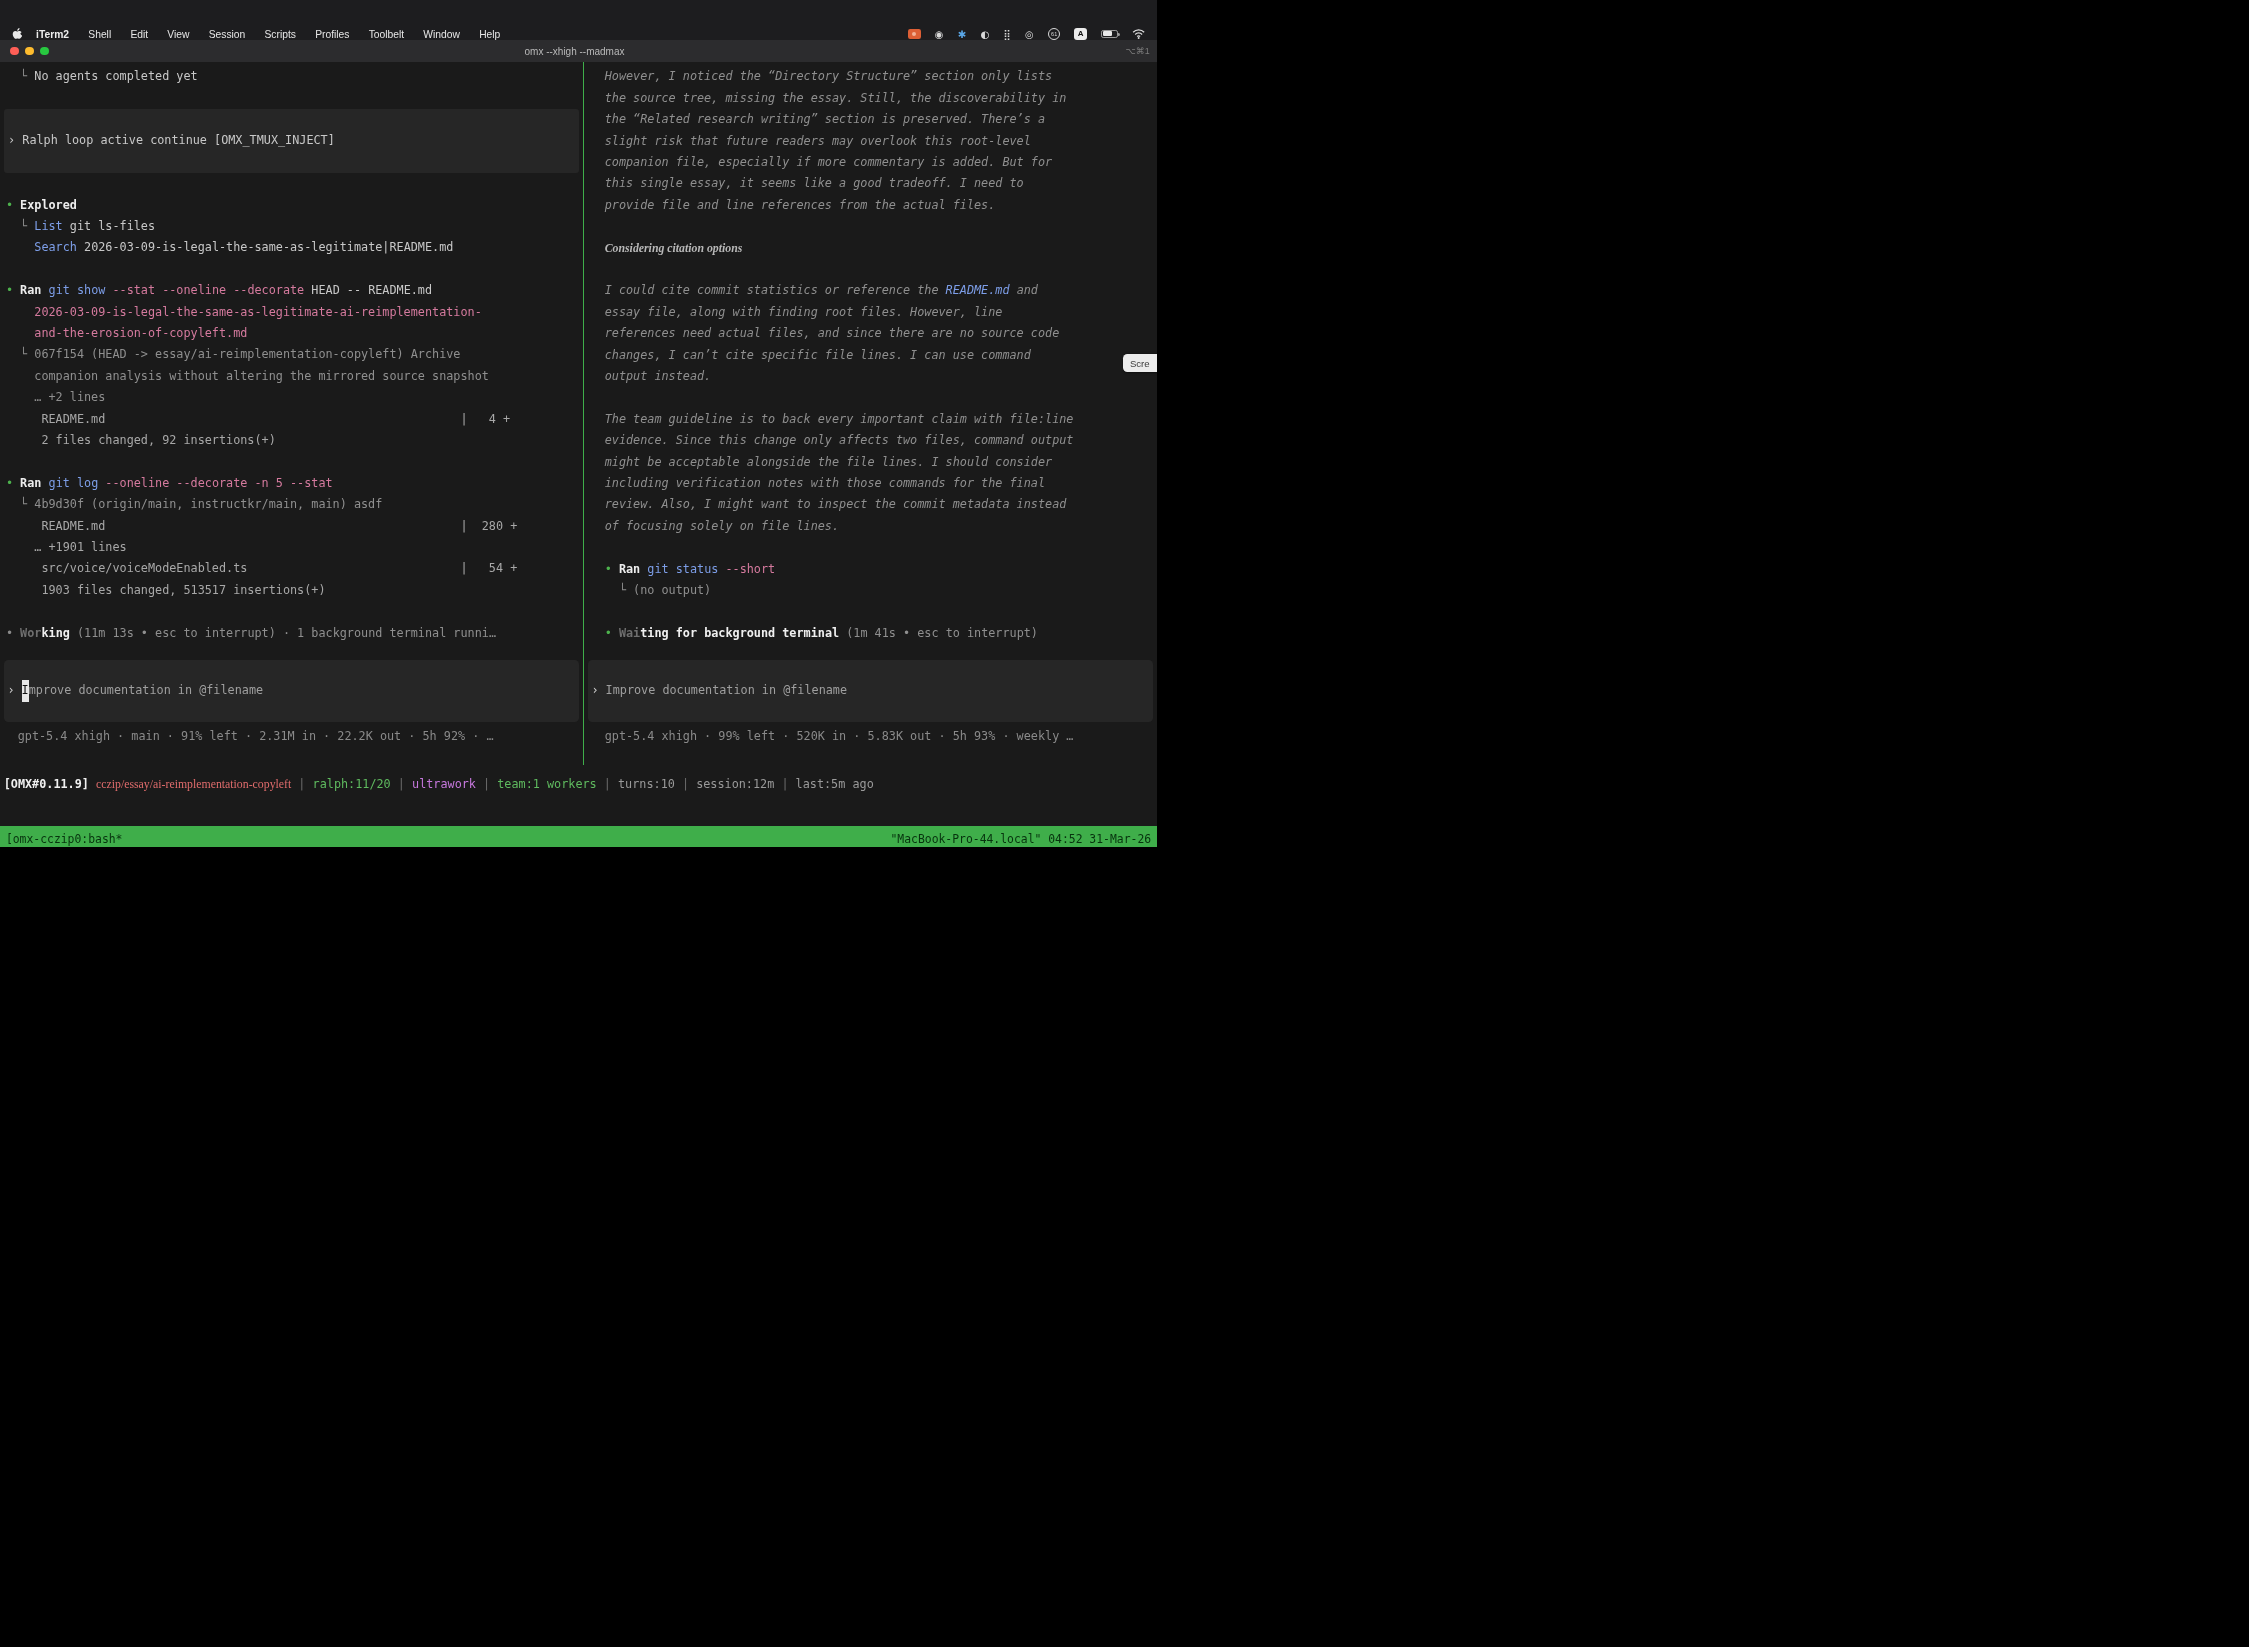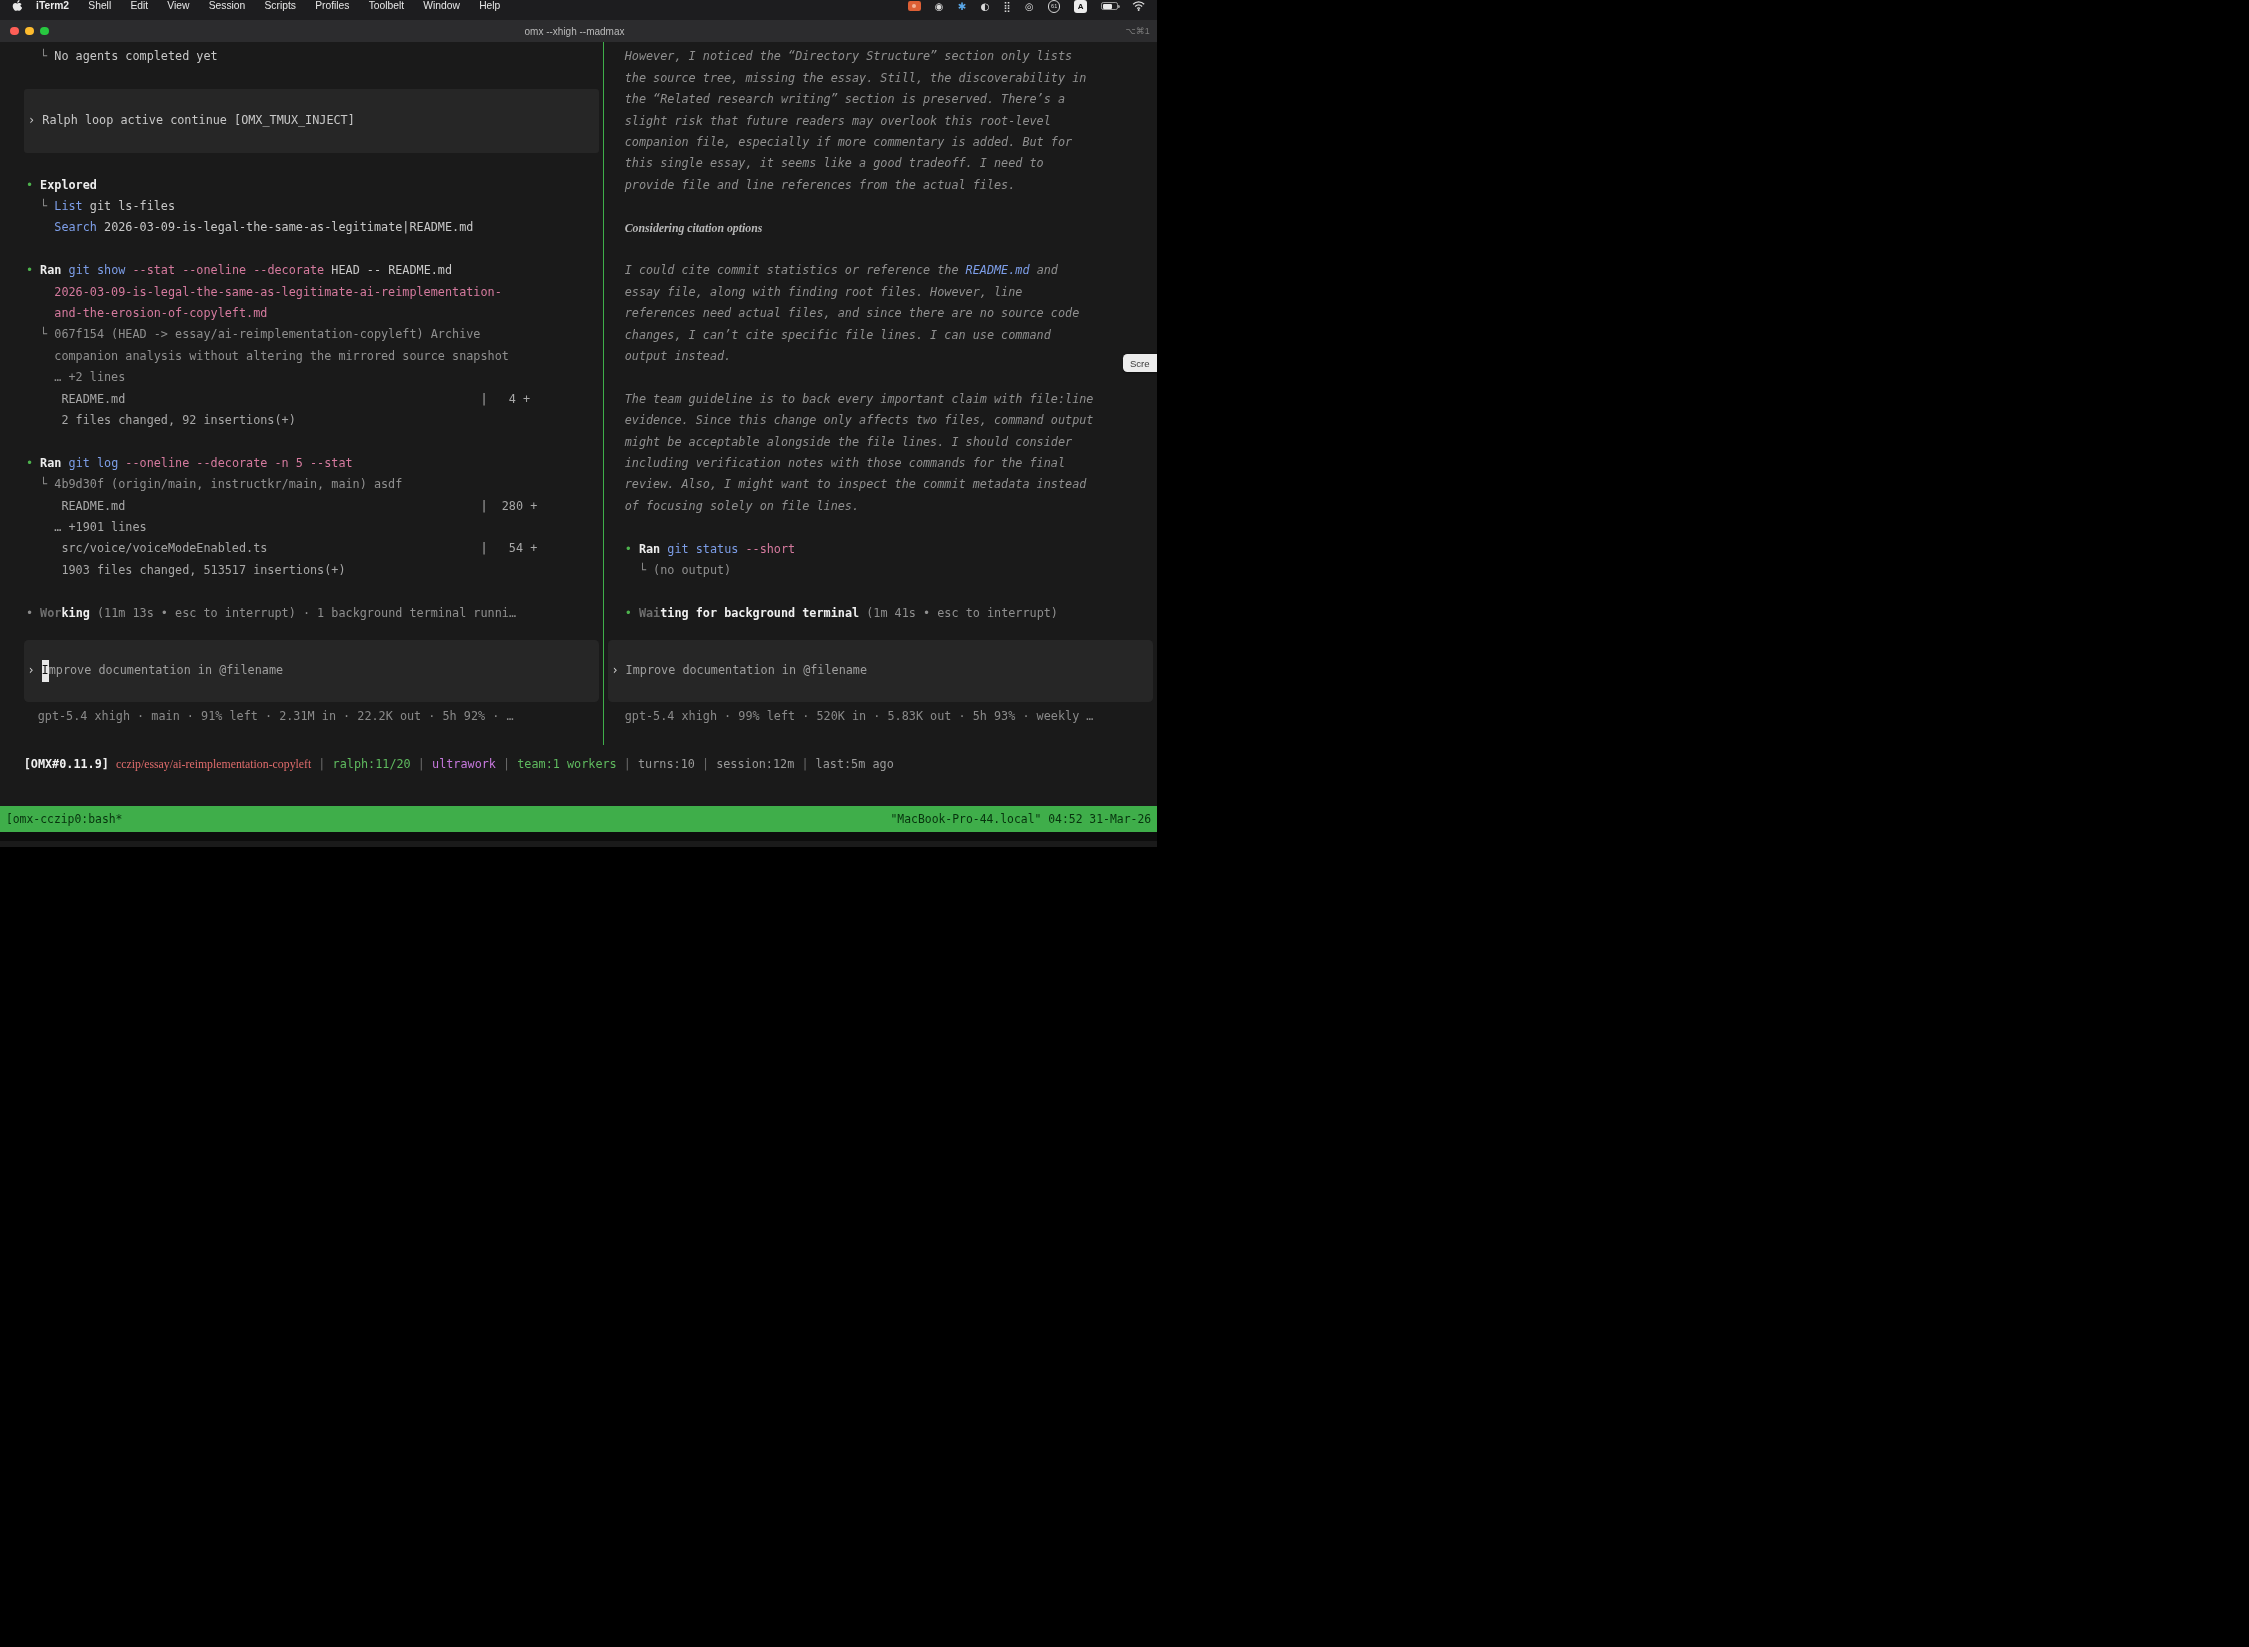--- a/index.html
+++ b/index.html
@@ -1,20 +1,20 @@
 <!DOCTYPE html>
 <html style="font-size:11.8px"><head>
 <meta charset="utf-8">
 <style>
   * { margin:0; padding:0; box-sizing:border-box; }
   html,body { background:#000; }
   .screen { width:1157px; height:847px; position:relative; background:#1a1a1a; overflow:hidden; font-family:"Liberation Sans",sans-serif; }
 
   
-  .menubar { height:20px; background:#1d1d1f; display:flex; align-items:flex-start; color:#e6e6e6; font-size:10.3px; padding:0 11.8px; }
+  .menubar { height:40px; background:#1d1d1f; display:flex; align-items:flex-end; color:#e6e6e6; font-size:10.3px; padding:0 11.8px; }
   .apple-wrap { display:flex; align-items:center; margin-right:4.4px; }
   .menu-item { padding:0 9.6px; }
   .menu-item.bold { font-weight:bold; }
   .mb-right { margin-left:auto; display:flex; align-items:center; gap:14px; }
   .rec { width:12.5px; height:9.6px; background:#dd5f35; border-radius:2.2px; position:relative; }
   .rec::after { content:""; position:absolute; left:3.7px; top:2.6px; width:4.4px; height:4.4px; border-radius:50%; background:#f3b196; }
   .mbicon { color:#d8d8d8; font-size:10.3px; font-family:"DejaVu Sans",sans-serif; line-height:1; }
   .badge-a { width:12.5px; height:12.5px; background:#ececec; color:#111; border-radius:3px; font-size:8px; font-weight:bold; display:flex; align-items:center; justify-content:center; }
   .gauge { width:12.5px; height:12.5px; border:1.1px solid #d8d8d8; border-radius:50%; color:#d8d8d8; font-size:5.5px; display:flex; align-items:center; justify-content:center; }
   .battery { width:17px; height:8px; border:0.7px solid #9a9a9a; border-radius:2.2px; position:relative; }
@@ -24,21 +24,21 @@
   
   .titlebar { height:22px; background:#2c2c2e; position:relative; display:flex; align-items:center; }
   .tl { width:8.9px; height:8.9px; border-radius:50%; position:absolute; top:6.6px; }
   .tl.red { left:10.3px; background:#ff5f57; }
   .tl.yellow { left:25px; background:#febc2e; }
   .tl.green { left:40px; background:#28c840; }
   .win-title { position:absolute; left:0; right:8px; text-align:center; color:#b9b9b9; font-size:10px; }
   .win-shortcut { position:absolute; right:7.4px; color:#7c7c7c; font-size:8.9px; }
 
   
-  .terminal { height:764px; background:#1a1a1a; position:relative;margin-left:20px; }
+  .terminal { height:764px; background:#1a1a1a; position:relative; }
   .panes { display:flex; height:703px; }
   .pane { position:relative; font-family:"DejaVu Sans Mono",monospace; font-size:11.8px; line-height:21.4px; color:#c8c8c8; }
   .pane.left { width:584px; border-right:1.5px solid #3fae4a; }
   .pane.right { flex:1; }
   .scroll-left { padding:4.4px 0 0 5.9px; }
   .scroll-right { padding:4.4px 0 0 20.7px; }
   .line, .block { white-space:pre; }
   .gap { height:21.4px; }
 
   .inject-box { height:64px; background:#262626; border-radius:3px; margin:0 4.4px 0 -2.2px; display:flex; align-items:center; padding-left:4.4px; }

